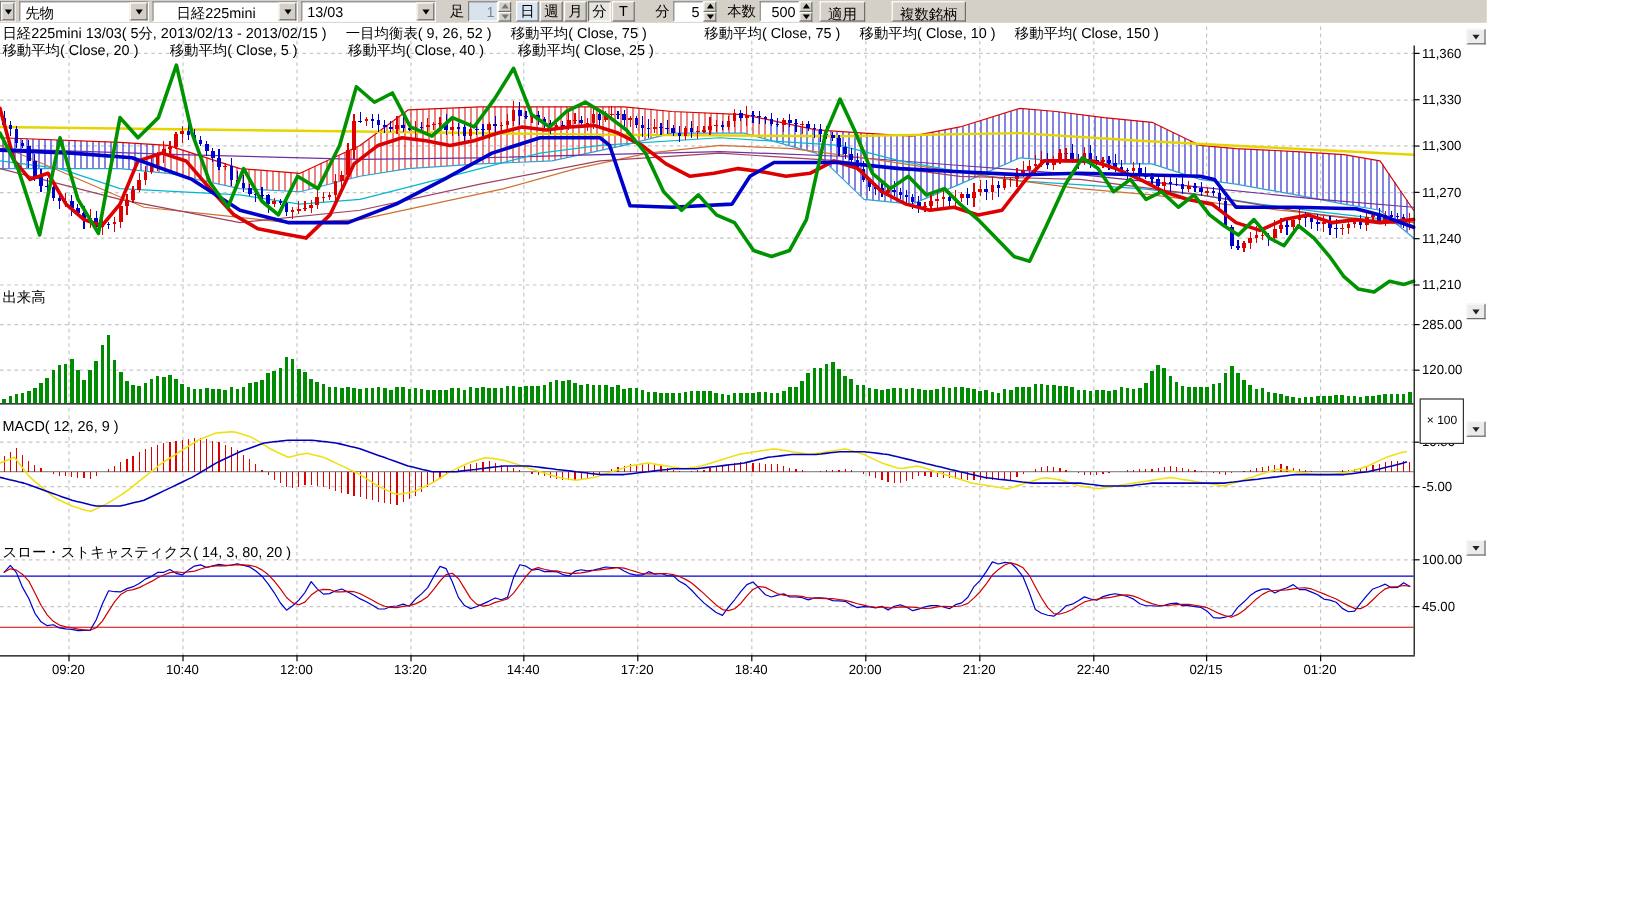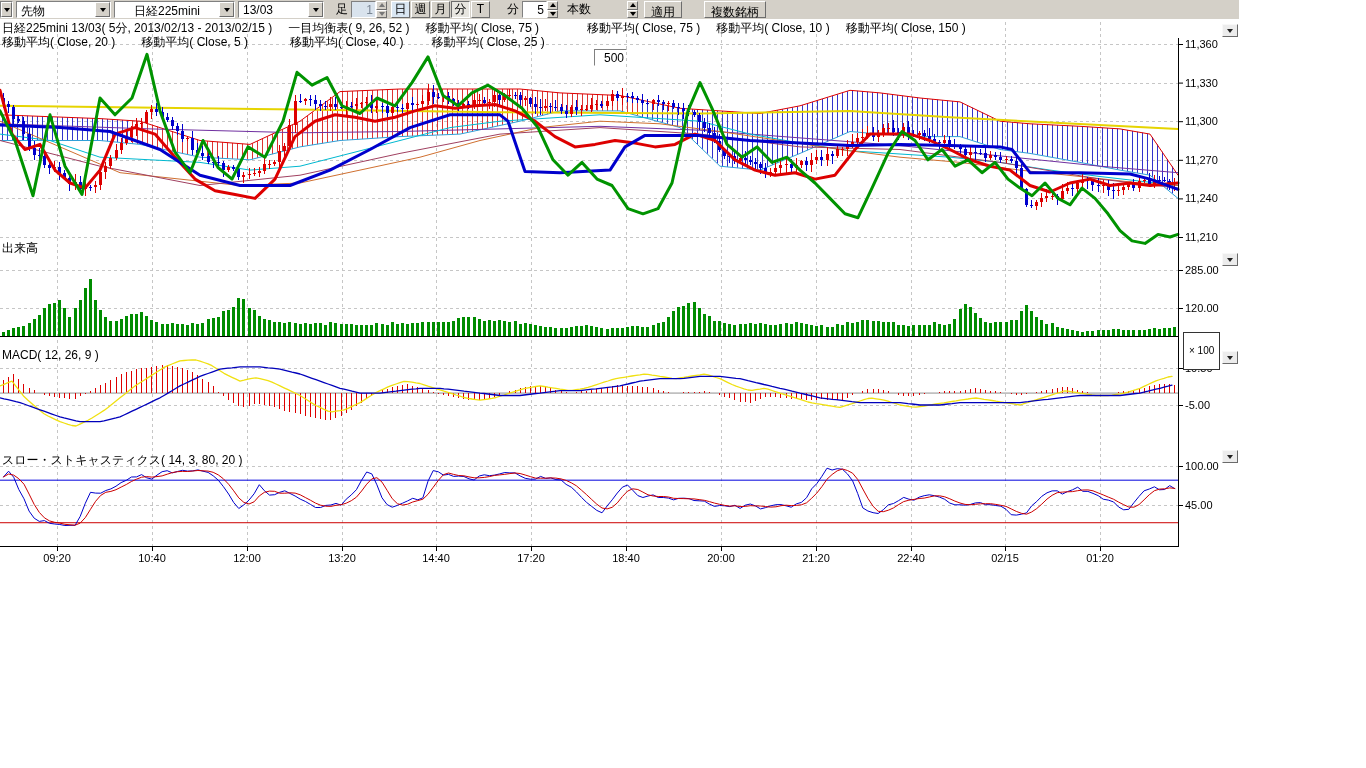--- a/index.html
+++ b/index.html
@@ -51,33 +51,33 @@
 </style>
 </head>
 <body>
 
 <div class="toolbar">
   <div class="combo" style="width:13px; margin-right:3px;">
     <div class="arrow" style="width:12px;">
         <div class="tri-down"></div>
       </div>
   </div>
-  <div class="combo" style="width:95px; margin-right:3px;">
+  <div class="combo" style="width:108px; margin-right:3px;">
     <div class="val" style="flex:1;">先物</div>
     <div class="arrow">
         <div class="tri-down"></div>
       </div>
   </div>
   <div class="combo" style="width:121px; margin-right:3px;">
     <div class="val" style="flex:1;text-align:center;">日経225mini</div>
     <div class="arrow">
         <div class="tri-down"></div>
       </div>
   </div>
-  <div class="combo" style="width:86px; margin-right:9px;">
+  <div class="combo" style="width:112px; margin-right:9px;">
     <div class="val" style="flex:1;">13/03</div>
     <div class="arrow">
         <div class="tri-down"></div>
       </div>
   </div>
   <div class="tb-label">足</div>
   <div class="spin" style="margin-right:4px;">
     <div class="field dis" style="width:25px;">1</div>
     <div class="btns">
       <div class="sb">
@@ -100,21 +100,21 @@
       <div class="sb">
           <div class="tri-up"></div>
         </div>
       <div class="sb">
           <div class="tri-down"></div>
         </div>
     </div>
   </div>
   <div class="tb-label">本数</div>
   <div class="spin" style="margin-right:6px;">
-    <div class="field" style="width:33px;margin-top:48px;">500</div>
+    <div class="field" style="width:33px;">500</div>
     <div class="btns">
       <div class="sb">
           <div class="tri-up"></div>
         </div>
       <div class="sb">
           <div class="tri-down"></div>
         </div>
     </div>
   </div>
   <button class="cmdbtn raised" style="margin-right:22px;">適用</button>

